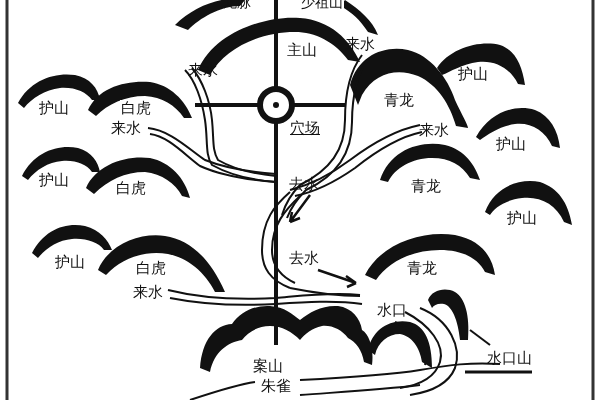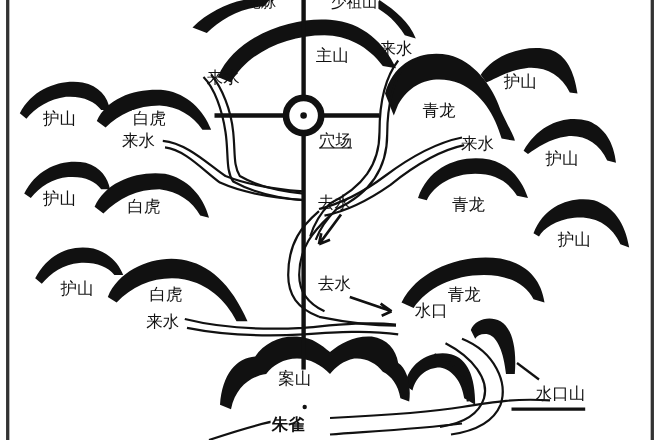--- a/index.html
+++ b/index.html
@@ -120,17 +120,17 @@
 <span class="lbl" style="left:383px;top:92px;">青龙</span>
 <span class="lbl nobg" style="left:418px;top:122px;">来水</span>
 <span class="lbl nobg" style="left:457px;top:66px;">护山</span>
 <span class="lbl nobg" style="left:495px;top:136px;">护山</span>
 <span class="lbl" style="left:410px;top:178px;">青龙</span>
 <span class="lbl nobg" style="left:506px;top:210px;">护山</span>
 
 <span class="lbl nobg" style="left:288px;top:176px;">去水</span>
 <span class="lbl nobg" style="left:288px;top:250px;">去水</span>
 <span class="lbl" style="left:406px;top:260px;">青龙</span>
-<span class="lbl nobg" style="left:376px;top:274px;">水口</span>
+<span class="lbl nobg" style="left:376px;top:302px;">水口</span>
 <span class="lbl nobg" style="left:486px;top:350px;">水口山</span>
 
-<span class="lbl" style="left:252px;top:336px;">案山</span>
-<span class="lbl" style="left:246px;top:378px;font-weight:bold;">朱雀</span>
+<span class="lbl" style="left:252px;top:358px;">案山</span>
+<span class="lbl" style="left:260px;top:378px;">朱雀</span>
 
 </body></html>

